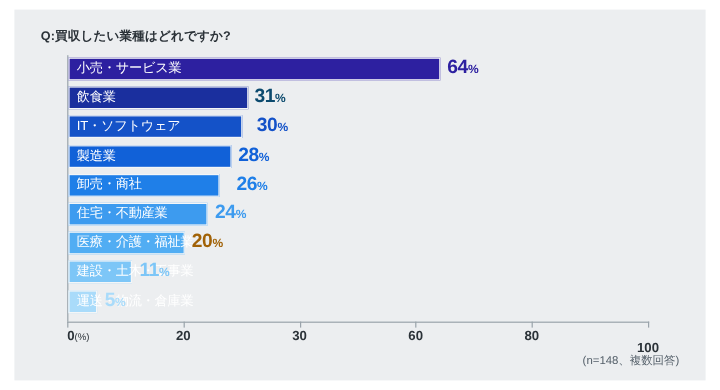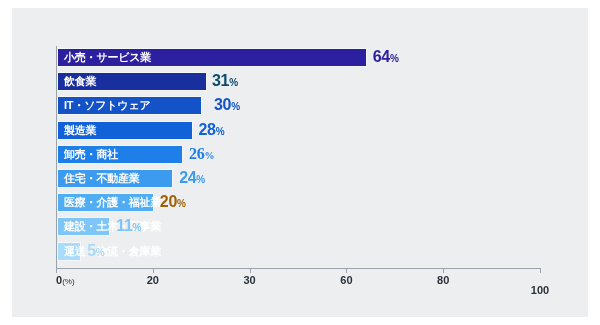--- a/index.html
+++ b/index.html
@@ -68,21 +68,21 @@
     border: 1px solid #f4f6f7;
   }
 
   .bar-label {
     position: absolute;
     left: 7px;
     top: 0;
     height: 19px;
     line-height: 19px;
     font-size: 11px;
-    font-weight: bold;
+    font-weight: normal;
     color: #ffffff;
     white-space: nowrap;
     letter-spacing: -0.2px;
   }
 
   .value {
     position: absolute;
     top: 0;
     height: 19px;
     line-height: 18px;
@@ -139,20 +139,21 @@
     font-size: 9.5px;
     color: #55606a;
     white-space: nowrap;
   }
 </style>
 </head>
 <body>
 
 <div id="card">
 
+  <div id="chart-title">Q:買収したい業種はどれですか?</div>
 
   <div id="plot">
     <div id="y-axis-line"></div>
 
   <div class="bar-row" style="top: 2px;">
         <div class="bar" style="width: 309.76px; background: rgb(45, 32, 160);"></div>
         <div class="bar-label">小売・サービス業</div>
         <div class="value" style="left: 315.76px; color: rgb(45, 32, 160); text-align: center;"><span>64</span><span class="pct-sign">%</span></div>
       </div>
       <div class="bar-row" style="top: 26.2px;">
@@ -166,21 +167,21 @@
         <div class="value" style="left: 157px; color: rgb(20, 82, 200);"><span>30</span><span class="pct-sign">%</span></div>
       </div>
       <div class="bar-row" style="top: 74.6px;">
         <div class="bar" style="width: 135.52px; background: rgb(17, 97, 216);"></div>
         <div class="bar-label">製造業</div>
         <div class="value" style="left: 141.52px; color: rgb(17, 97, 216); text-align: right;"><span>28</span><span class="pct-sign">%</span></div>
       </div>
       <div class="bar-row" style="top: 98.8px;">
         <div class="bar" style="width: 125.84px; background: rgb(31, 127, 232);"></div>
         <div class="bar-label">卸売・商社</div>
-        <div class="value" style="left: 132px; color: rgb(31, 127, 232); font-family: Liberation Serif, serif;"><span>26</span><span class="pct-sign">%</span></div>
+        <div class="value" style="left: 140px; color: rgb(31, 127, 232);"><span>26</span><span class="pct-sign">%</span></div>
       </div>
       <div class="bar-row" style="top: 123px;">
         <div class="bar" style="width: 116.16px; background: rgb(61, 155, 239);"></div>
         <div class="bar-label">住宅・不動産業</div>
         <div class="value" style="left: 122.16px; color: rgb(61, 155, 239);"><span>24</span><span class="pct-sign">%</span></div>
       </div>
       <div class="bar-row" style="top: 147.2px;">
         <div class="bar" style="width: 96.8px; background: rgb(81, 173, 243);"></div>
         <div class="bar-label">医療・介護・福祉業</div>
         <div class="value" style="left: 102.8px; color: #a16207;"><span>20</span><span class="pct-sign">%</span></div>
@@ -192,20 +193,21 @@
       </div>
       <div class="bar-row" style="top: 195.6px;">
         <div class="bar" style="width: 24.2px; background: rgb(169, 219, 250);"></div>
         <div class="bar-label">運送・物流・倉庫業</div>
         <div class="value" style="left: 30.2px; color: rgb(169, 219, 250);"><span>5</span><span class="pct-sign">%</span></div>
       </div>
     </div>
 
   <div id="x-axis-line"></div>
 
+  <div id="footnote">(n=148、複数回答)</div>
 
 <div class="x-tick" style="left: 44px;"></div>
     <div class="x-tick-label first" style="left: 44px;">0<span class="unit">(%)</span></div>
     <div class="x-tick" style="left: 140.8px;"></div>
     <div class="x-tick-label" style="left: 140.8px;">20</div>
     <div class="x-tick" style="left: 237.6px;"></div>
     <div class="x-tick-label" style="left: 237.6px;">30</div>
     <div class="x-tick" style="left: 334.4px;"></div>
     <div class="x-tick-label" style="left: 334.4px;">60</div>
     <div class="x-tick" style="left: 431.2px;"></div>

